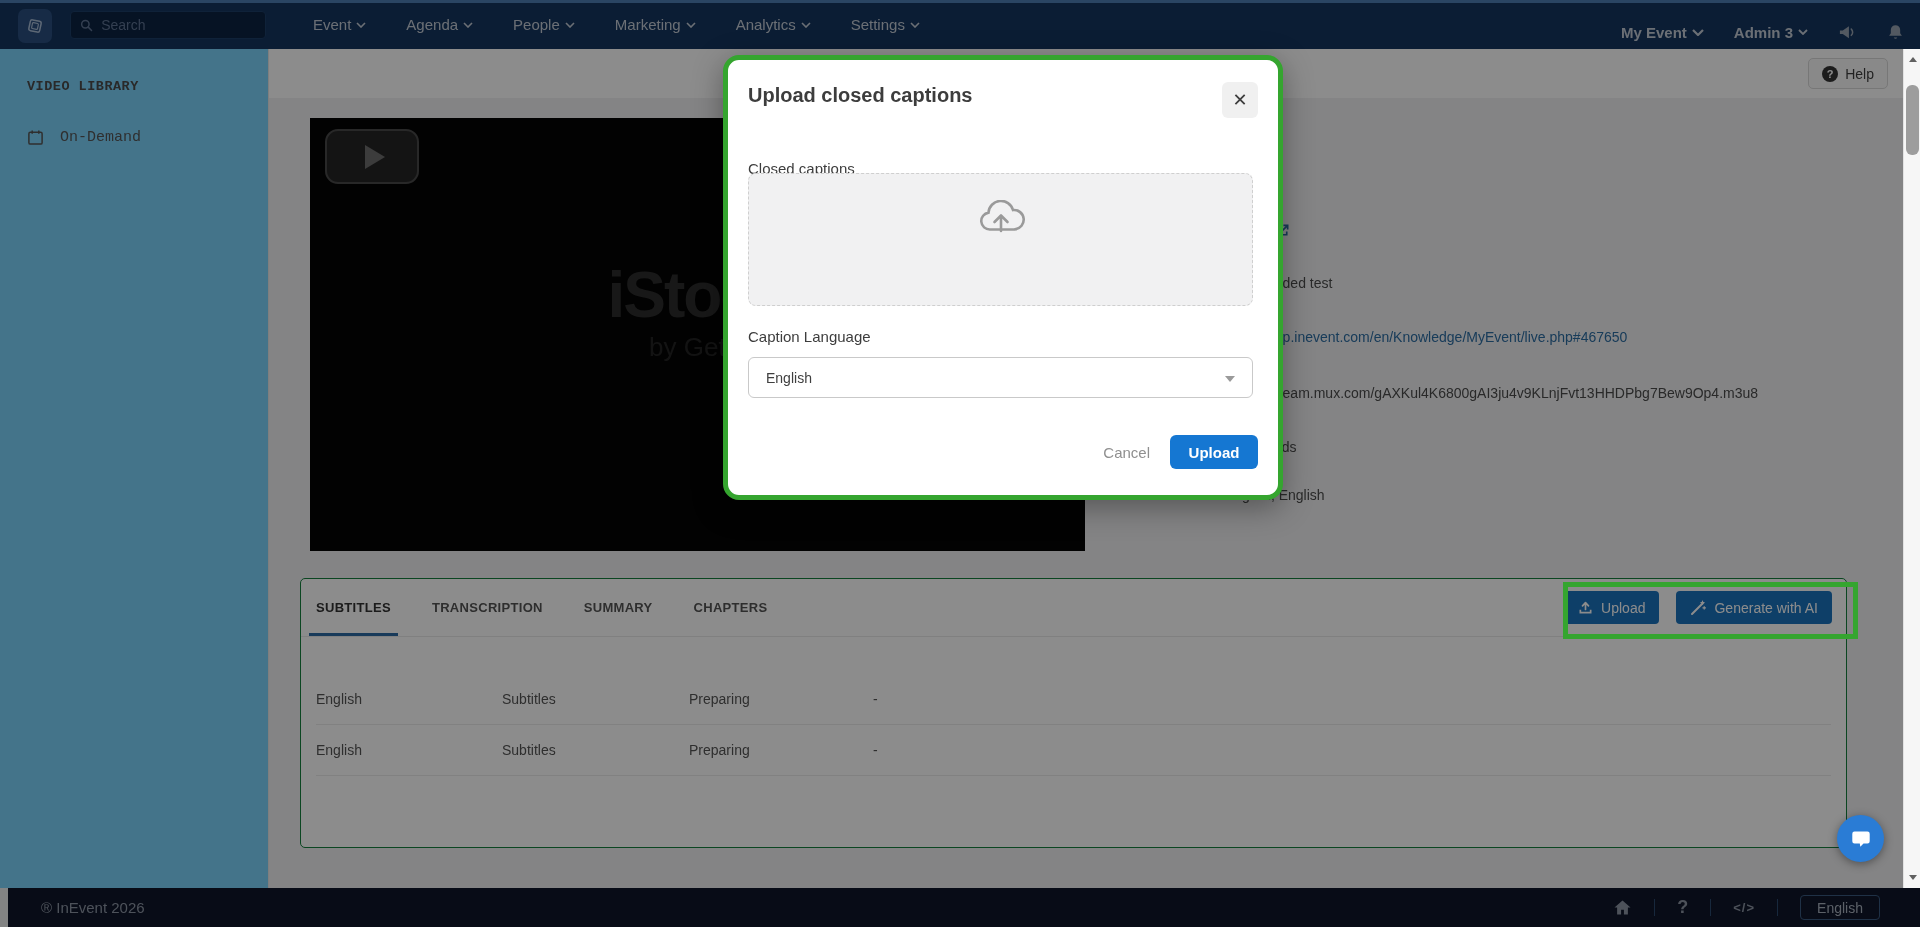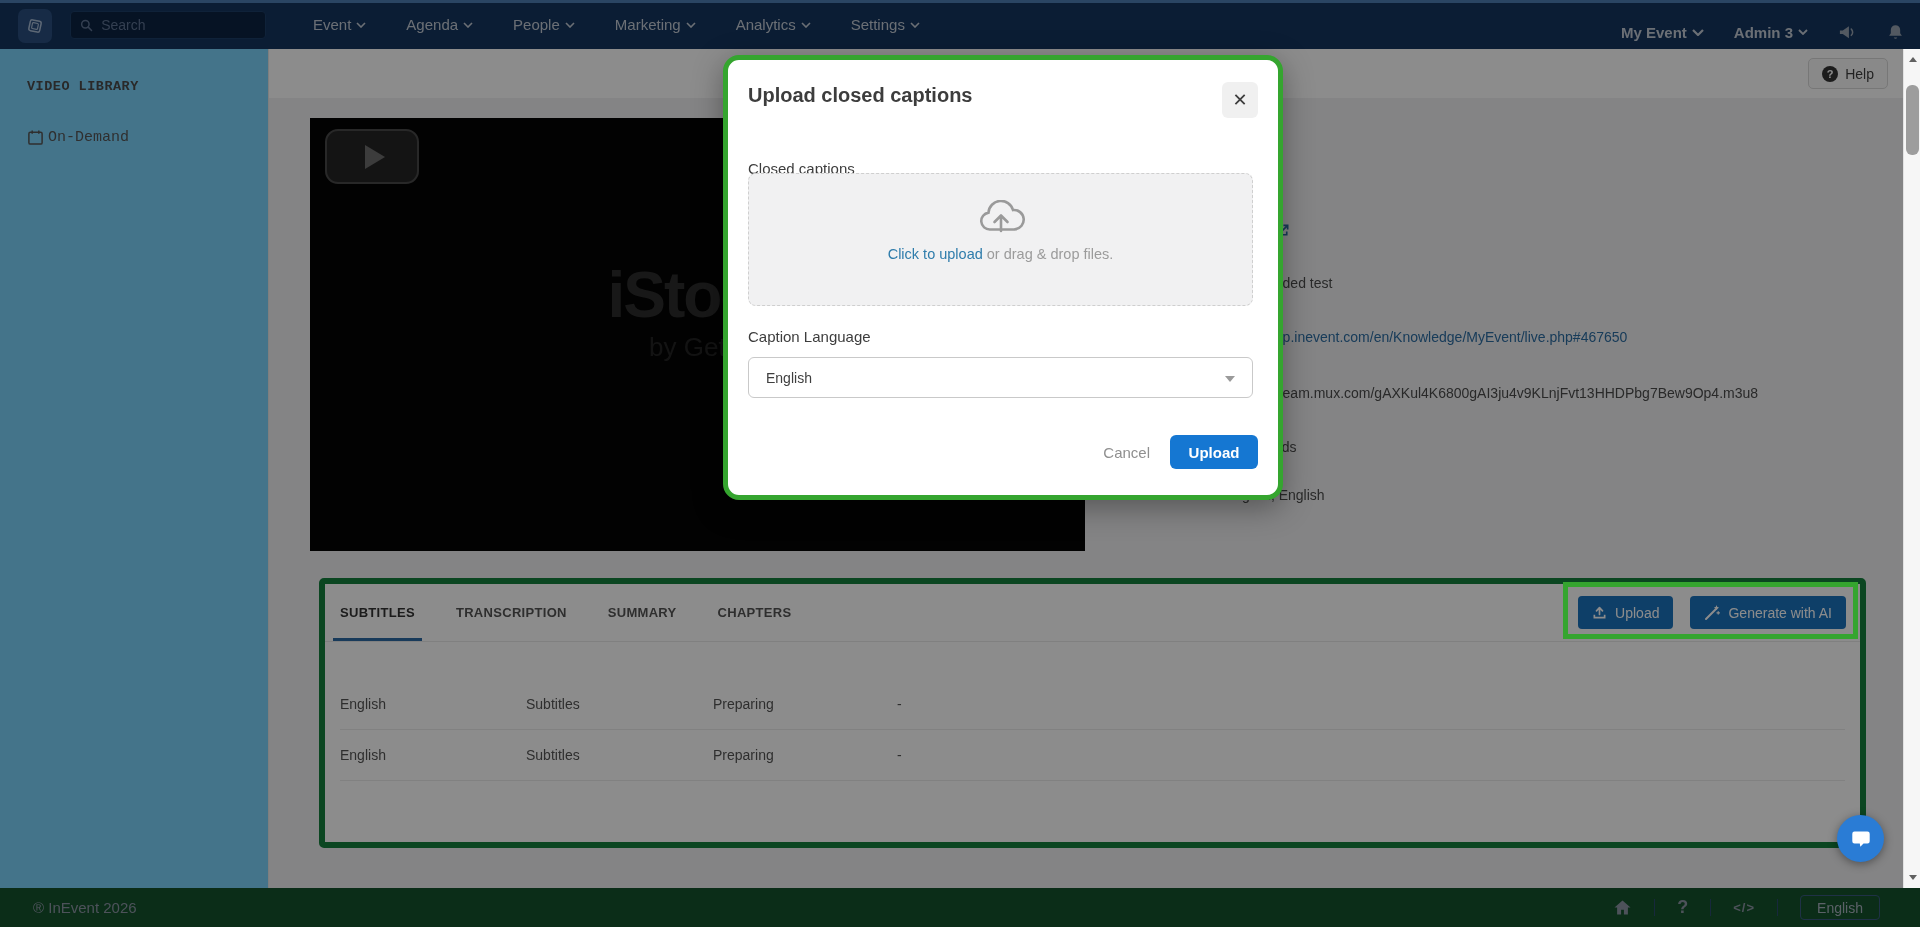--- a/index.html
+++ b/index.html
@@ -14,21 +14,21 @@
   .searchbox input { background: transparent; border: none; outline: none; color: #d946ef; font-size: 14px; width: 100%; font-family: inherit; }
   .searchbox input::placeholder { color: #5f7494; }
   .nav-menus { position: absolute; left: 313px; top: 0; height: 49px; display: flex; align-items: center; gap: 40px; }
   .menu-item { color: #c3cbd6; font-size: 15px; display: flex; align-items: center; gap: 5px; cursor: pointer; white-space: nowrap; }
   .topbar-right { position: absolute; right: 16px; top: 0; height: 64px; display: flex; align-items: center; gap: 30px; }
   .topbar-right .menu-item { font-weight: 600; }
 
   
   .sidebar { position: absolute; top: 49px; left: 0; width: 269px; bottom: 39px; background: #7dd3fc; border-right: 1px solid #e8e8e8; z-index: 1; font-family: Liberation Mono, monospace; }
   .sidebar-title { position: absolute; left: 27px; top: 30px; font-size: 13.5px; font-weight: bold; color: #4b4b4b; letter-spacing: 0.5px; }
-  .sidebar-item { position: absolute; left: 27px; top: 80px; display: flex; gap: 4px; align-items: center; color: #565656; font-size: 15px; cursor: pointer; }
+  .sidebar-item { position: absolute; left: 27px; top: 80px; display: flex; gap: 16px; align-items: center; color: #565656; font-size: 15px; cursor: pointer; }
 
   
   .main { position: absolute; left: 269px; top: 49px; right: 17px; bottom: 39px; background: #f0f1f3; z-index: 1; }
   .toolbar-strip { position: absolute; top: 0; left: 0; right: 0; height: 49px; background: #ffffff; }
   .help-btn { position: absolute; right: 15px; top: 9px; height: 31px; padding: 0 13px; background: #fafafa; border: 1px solid #d9d9d9; border-radius: 5px; display: flex; align-items: center; gap: 7px; font-size: 14px; color: #3f3f3f; cursor: pointer; }
   .q-circle { width: 16px; height: 16px; border-radius: 50%; background: #333; color: #fff; font-size: 11px; font-weight: bold; display: flex; align-items: center; justify-content: center; }
 
   .video { position: absolute; left: 41px; top: 69px; width: 775px; height: 433px; background: #050505; }
   .play-btn { position: absolute; left: 15px; top: 11px; width: 94px; height: 55px; border: 2px solid #4a4a4a; border-radius: 13px; background: #262626; display: flex; align-items: center; justify-content: center; cursor: pointer; }
   .play-tri { width: 0; height: 0; border-left: 20px solid #6e6e6e; border-top: 12px solid transparent; border-bottom: 12px solid transparent; margin-left: 6px; }
@@ -39,21 +39,21 @@
   .detail-line { position: absolute; left: 956px; font-size: 14px; color: #4c4c4c; white-space: nowrap; display: flex; align-items: center; gap: 6px; }
   .detail-link { color: #2d6da3; cursor: pointer; }
   .d-id { top: 121px; }
   .d-activity { top: 173px; }
   .d-title { top: 226px; }
   .d-share { top: 280px; }
   .d-stream { top: 336px; }
   .d-duration { top: 390px; }
   .d-langs { top: 438px; }
 
-  .card { position: absolute; left: 50px; top: 529px; width: 1547px; height: 270px; background: #ffffff; border: 6px solid #15803d; border-radius: 5px; }
+  .card { position: absolute; left: 31px; top: 529px; width: 1547px; height: 270px; background: #ffffff; border: 1px solid #15803d; border-radius: 5px; }
   .tabs { position: absolute; left: 15px; top: 0; height: 57px; display: flex; gap: 41px; align-items: stretch; }
   .tab { font-size: 13px; font-weight: bold; color: #555; letter-spacing: 0.3px; position: relative; display: flex; align-items: center; cursor: pointer; }
   .tab.active { color: #333; }
   .tab.active::after { content: ""; position: absolute; left: -7px; right: -7px; bottom: 0; height: 3px; background: #2c6aa5; }
   .tabs-border { position: absolute; top: 57px; left: 0; right: 0; height: 1px; background: #e9e9e9; }
   .card-actions { position: absolute; right: 14px; top: 12px; display: flex; gap: 17px; }
   .action-btn { height: 33px; background: #1b73bd; border: none; border-radius: 4px; color: #fff; font-size: 14px; display: flex; align-items: center; gap: 8px; padding: 0 14px; cursor: pointer; font-family: inherit; }
 
   .table { position: absolute; left: 15px; right: 15px; top: 95px; }
   .t-row { display: grid; grid-template-columns: 186px 187px 184px 1fr; align-items: center; }
@@ -86,21 +86,21 @@
   .dropzone svg { margin-top: 26px; }
   .dz-text { margin-top: 6px; font-size: 14.5px; color: #9b9b9b; }
   .dz-link { color: #2e7cab; cursor: pointer; }
   .dz-rest { margin-left: 4px; }
   .select { position: absolute; left: 20px; top: 297px; width: 505px; height: 41px; border: 1px solid #c9c9c9; border-radius: 6px; background: #fff; display: flex; align-items: center; padding: 0 17px; font-size: 14px; color: #3f3f3f; cursor: pointer; }
   .select-caret { position: absolute; right: 17px; top: 18px; width: 0; height: 0; border-left: 5px solid transparent; border-right: 5px solid transparent; border-top: 6px solid #9a9a9a; }
   .btn-cancel { position: absolute; right: 128px; top: 375px; height: 34px; display: flex; align-items: center; background: none; border: none; color: #8f8f8f; font-size: 15px; cursor: pointer; font-family: inherit; }
   .btn-upload { position: absolute; right: 20px; top: 375px; width: 88px; height: 34px; background: #1577d2; border: none; border-radius: 6px; color: #fff; font-size: 15px; font-weight: bold; cursor: pointer; font-family: inherit; }
 
   
-  .bottombar { position: absolute; bottom: 0; left: 0; right: 0; height: 39px; background: #14532d; z-index: 1; }
+  .bottombar { position: absolute; bottom: 0; left: 8px; right: 0; height: 39px; background: #0f172a; z-index: 1; }
   .footer-left { position: absolute; left: 33px; top: 0; height: 39px; display: flex; align-items: center; color: #8d96a5; font-size: 15px; }
   .footer-right { position: absolute; right: 40px; top: 0; height: 39px; display: flex; align-items: center; gap: 22px; color: #8d96a5; }
   .footer-divider { width: 1px; height: 17px; background: #2b4a6e; }
   .footer-icon-btn { background: none; border: none; color: #8d96a5; cursor: pointer; display: flex; align-items: center; font-family: inherit; }
   .footer-q { font-size: 18px; font-weight: bold; }
   .footer-code { font-size: 13px; font-weight: bold; letter-spacing: 1px; }
   .footer-lang { height: 25px; padding: 0 16px; border: 1px solid #3a5a80; border-radius: 4px; background: none; color: #a8b1be; font-size: 14px; cursor: pointer; font-family: inherit; }
 </style>
 </head>
 <body>
@@ -312,23 +312,20 @@
   <button class="modal-close">
       <span>✕</span>
     </button>
 
   <div class="field-label fl-1">Closed captions</div>
   <div class="dropzone">
     <svg width="50" height="36" viewBox="0 0 50 36">
       <path d="M39 29.5 H14 a8.5 8.5 0 0 1 -1.5 -16.9 A12.5 12.5 0 0 1 37 10 a8 8 0 0 1 2 19.3" fill="none" stroke="#9a9a9a" stroke-width="2.6" stroke-linecap="round"></path>
       <path d="M25 31 V16 M18.5 22 L25 15.5 L31.5 22" fill="none" stroke="#9a9a9a" stroke-width="2.6" stroke-linecap="round" stroke-linejoin="round"></path>
     </svg>
-    <div class="dz-text">
-      <span class="dz-link">Click to upload</span><span class="dz-rest">or drag &amp; drop files.</span>
-    </div>
   </div>
 
   <div class="field-label fl-2">Caption Language</div>
   <div class="select">
     <span>English</span>
     <div class="select-caret"></div>
   </div>
 
   <button class="btn-cancel">Cancel</button>
   <button class="btn-upload">Upload</button>

